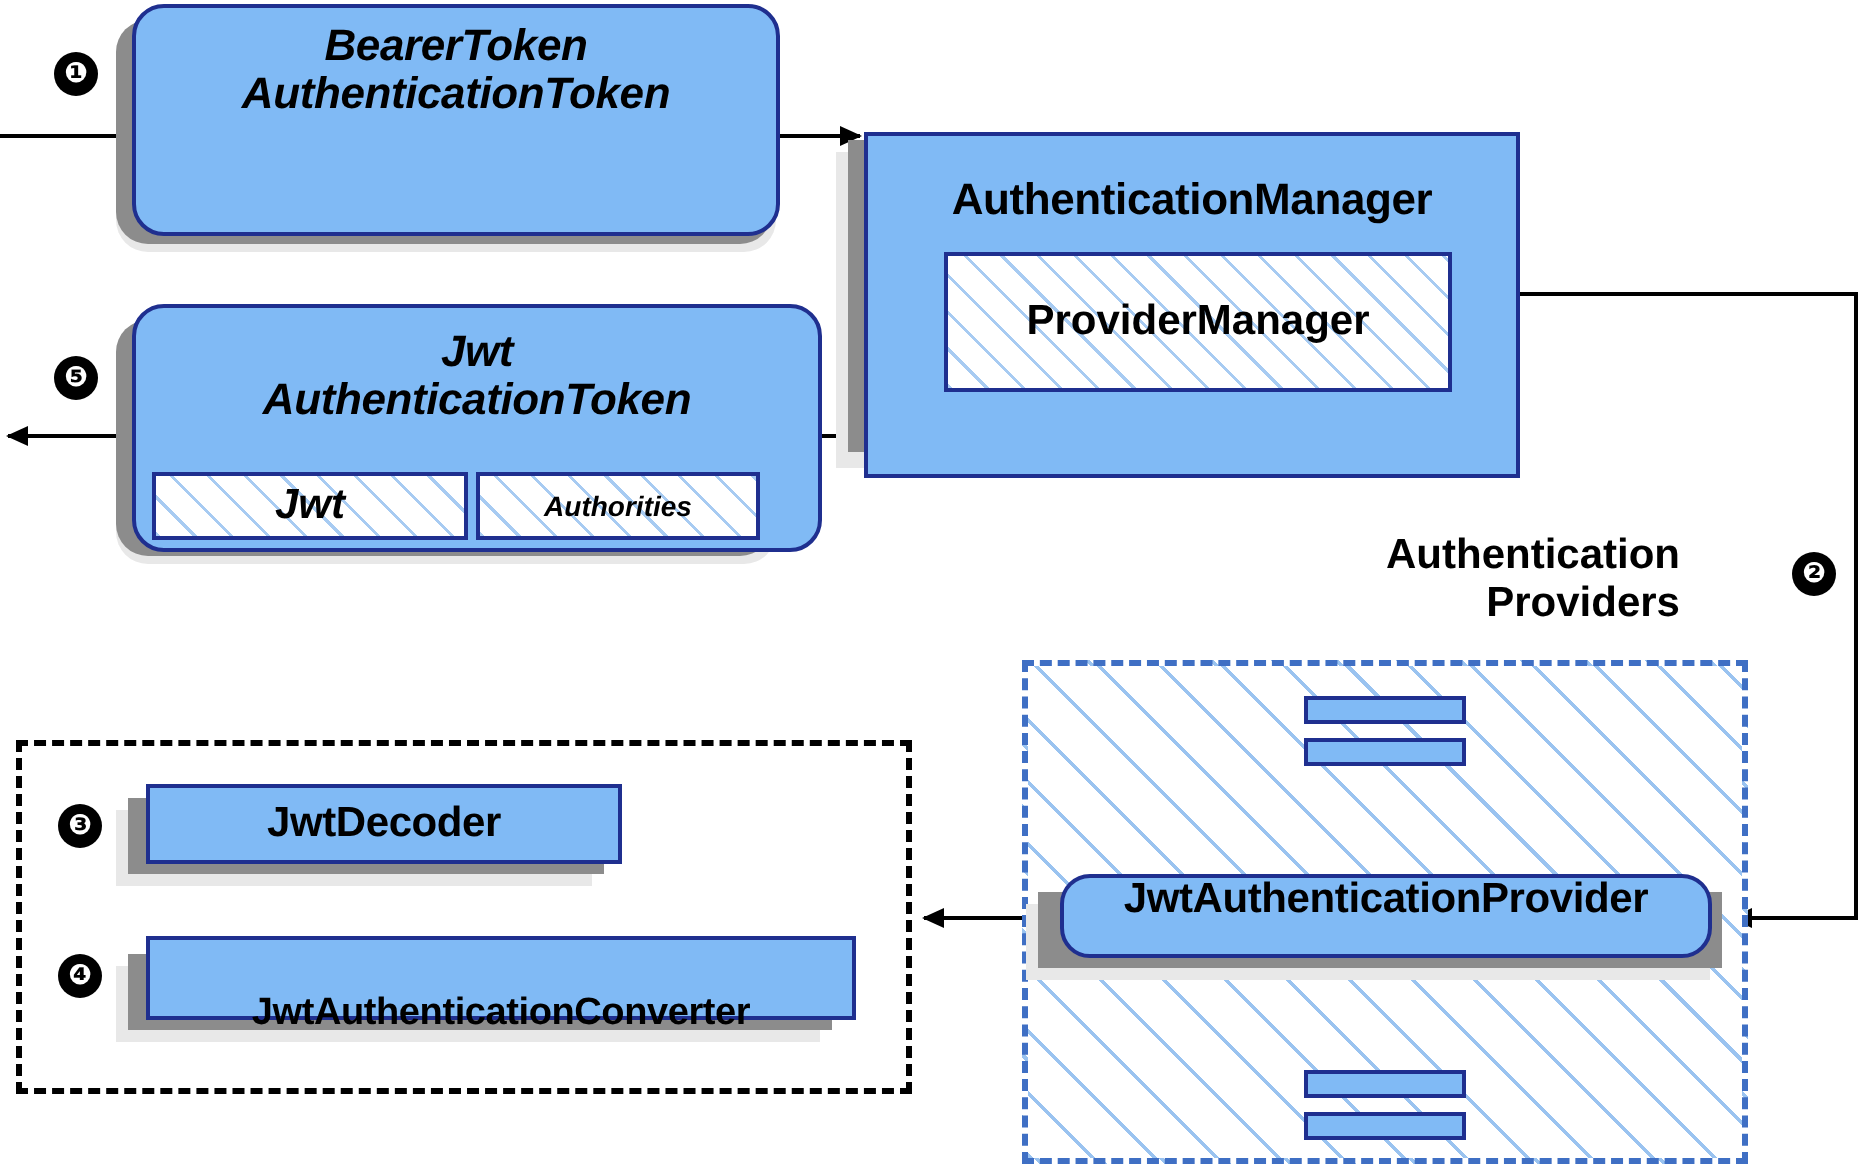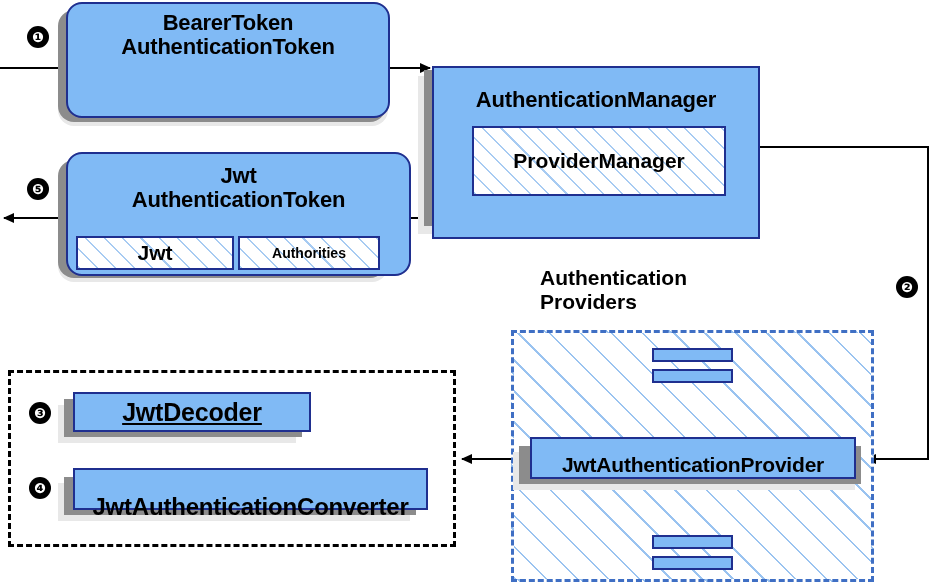--- a/index.html
+++ b/index.html
@@ -34,21 +34,21 @@
     position: absolute;
     background: #80baf5;
     border: 2px solid #1f2f8f;
     box-sizing: border-box;
     color: #000000;
     font-weight: bold;
     display: flex;
     flex-direction: column;
     align-items: center;
   }
-  .node.rounded { border-radius: 16px; }
+  .node.rounded { border-radius: 16px; font-style: italic; }
 
   .node-title {
     text-align: center;
     line-height: 1.08;
     letter-spacing: -0.2px;
     white-space: pre-line;
   }
 
   
   .slot {
@@ -112,21 +112,21 @@
     align-items: center;
     justify-content: center;
     line-height: 1;
     font-family: "DejaVu Sans", sans-serif;
   }
 
   
   .plain-label {
     position: absolute;
     font-weight: bold;
-    text-align: left;
+    text-align: right;
     color: #000;
     line-height: 1.12;
     white-space: pre-line;
   }
 
   
   .conn { position: absolute; pointer-events: none; }
   svg.conn { overflow: visible; }
 </style>
 </head>
@@ -168,36 +168,36 @@
 
   <div class="dashed-blue" style="left:511px; top:330px; width:363px; height:252px;"></div>
 
   <div class="bar" style="left:652px; top:348px; width:81px; height:14px;"></div>
   <div class="bar" style="left:652px; top:369px; width:81px; height:14px;"></div>
   <div class="bar" style="left:652px; top:535px; width:81px; height:14px;"></div>
   <div class="bar" style="left:652px; top:556px; width:81px; height:14px;"></div>
 
   <div class="shadow-light" style="left:513px; top:452px; width:342px; height:38px;"></div>
   <div class="shadow-dark" style="left:519px; top:446px; width:342px; height:38px;"></div>
-  <div class="node" style="left:530px; top:437px; width:326px; height:42px; justify-content:flex-end;">
+  <div class="node" style="left:530px; top:437px; width:326px; height:42px; justify-content:flex-start;border-radius:15px;">
     <div class="node-title" style="font-size:21px;">JwtAuthenticationProvider</div>
   </div>
 
   <div class="dashed-black" style="left:8px; top:370px; width:448px; height:177px;"></div>
 
   <div class="shadow-light" style="left:58px; top:405px; width:238px; height:38px;"></div>
   <div class="shadow-dark" style="left:64px; top:399px; width:238px; height:38px;"></div>
   <div class="node" style="left:73px; top:392px; width:238px; height:40px; justify-content:center;">
-    <div class="node-title" style="font-size:25px;text-decoration:underline;">JwtDecoder</div>
+    <div class="node-title" style="font-size:21px;">JwtDecoder</div>
   </div>
 
   <div class="shadow-light" style="left:58px; top:483px; width:352px; height:38px;"></div>
   <div class="shadow-dark" style="left:64px; top:477px; width:352px; height:38px;"></div>
   <div class="node" style="left:73px; top:468px; width:355px; height:42px; justify-content:center;">
-    <div class="node-title" style="font-size:24px;margin-top:36px;">JwtAuthenticationConverter</div>
+    <div class="node-title" style="font-size:19px;margin-top:36px;">JwtAuthenticationConverter</div>
   </div>
 
   <div class="shadow-light" style="left:418px; top:76px; width:342px; height:158px;"></div>
   <div class="shadow-dark" style="left:424px; top:70px; width:336px; height:156px;"></div>
   <div class="node" style="left:432px; top:66px; width:328px; height:173px;">
     <div class="node-title" style="font-size:22px; margin-top:20px;">AuthenticationManager</div>
     <div class="slot" style="left:38px; top:58px; width:254px; height:70px; font-size:21px;align-items:center;">
       <span>ProviderManager</span>
     </div>
   </div>

